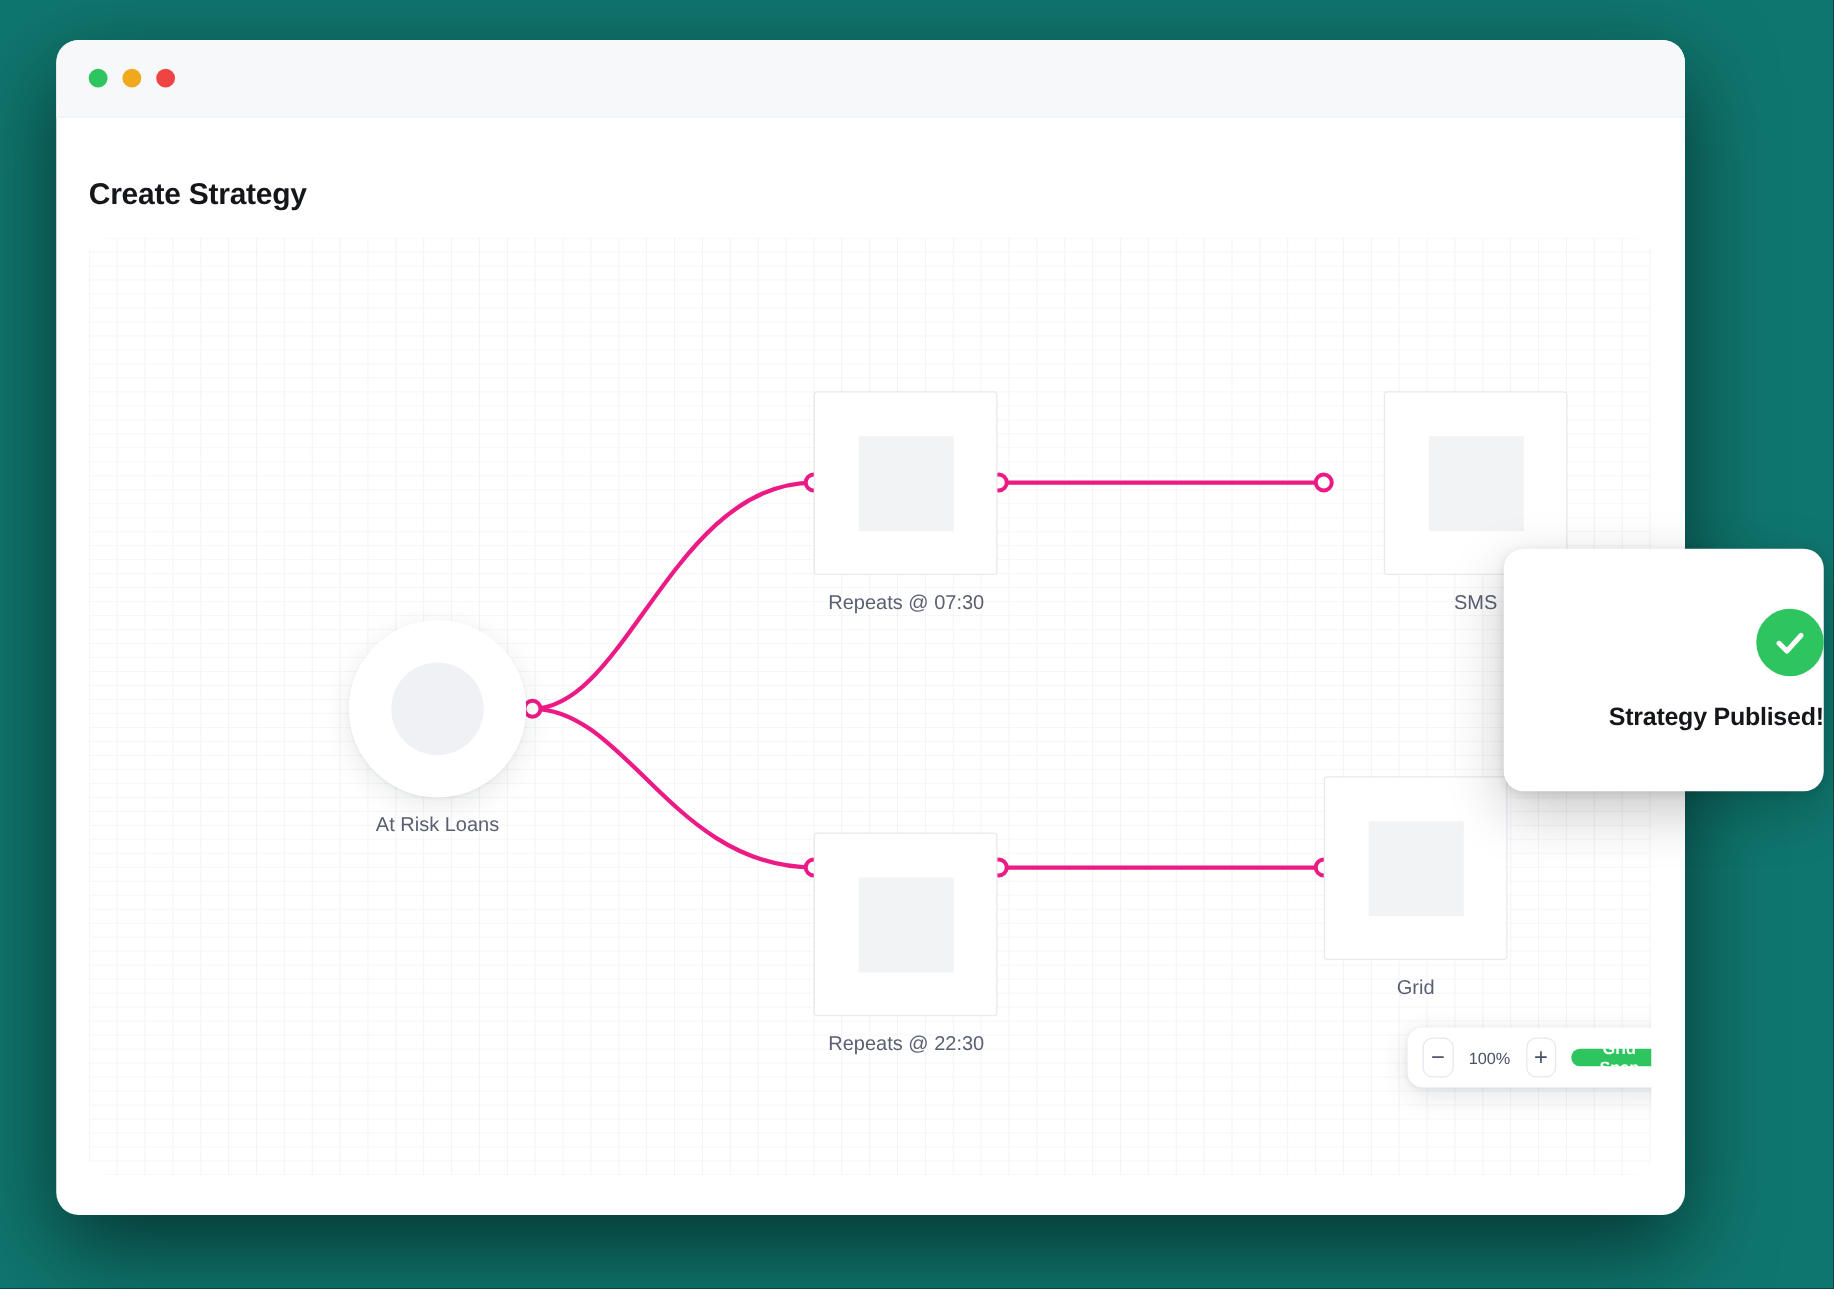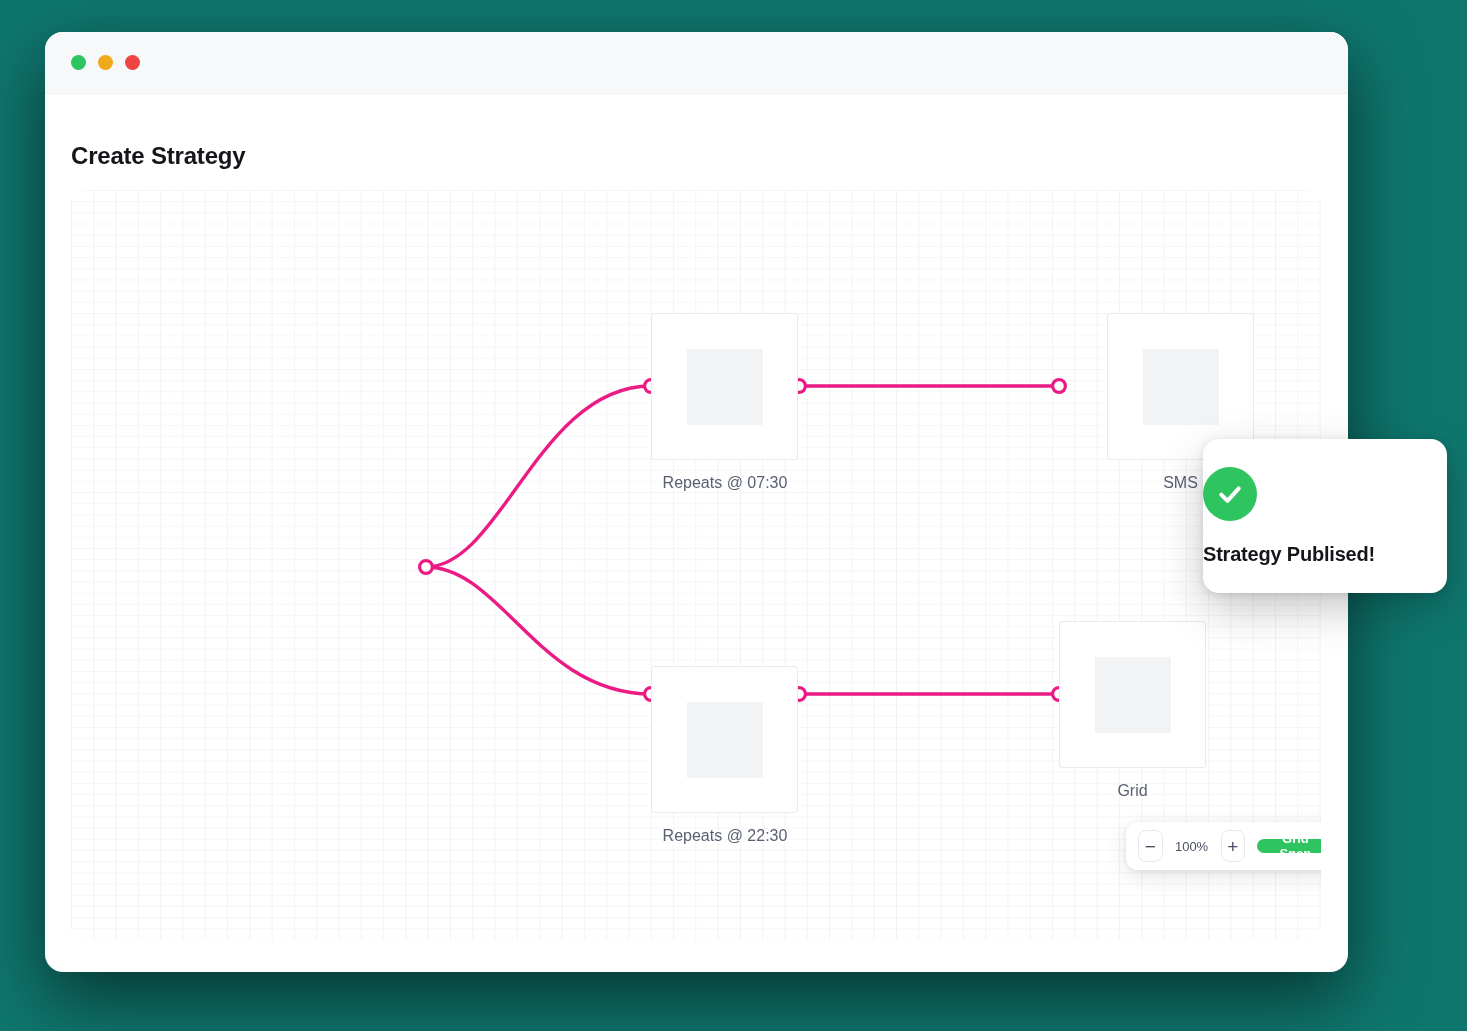--- a/index.html
+++ b/index.html
@@ -201,29 +201,30 @@
     display: flex;
     align-items: center;
   }
 
   
   #toast {
     position: absolute;
     left: 1203px;
     top: 439px;
     width: 244px;
-    height: 154px;
+    height: 194px;
     background: #ffffff;
     border-radius: 16px;
     box-shadow: 0 16px 44px rgba(0,0,0,0.22), 0 2px 8px rgba(0,0,0,0.10);
     display: flex;
     flex-direction: column;
-    align-items: flex-start;
+    align-items: flex-end;
     justify-content: center;
     gap: 22px;
+    padding-left: 12px;
   }
   #toast-check {
     width: 54px;
     height: 54px;
     border-radius: 50%;
     background: #2ec45f;
     display: flex;
     align-items: center;
     justify-content: center;
   }
@@ -265,20 +266,26 @@
           <circle cx="355" cy="377" r="6.4"></circle>
           <circle cx="580" cy="196" r="6.4"></circle>
           <circle cx="728" cy="196" r="6.4"></circle>
           <circle cx="988" cy="196" r="6.4"></circle>
           <circle cx="580" cy="504" r="6.4"></circle>
           <circle cx="728" cy="504" r="6.4"></circle>
           <circle cx="988" cy="504" r="6.4"></circle>
         </g>
       </svg>
 
+      <div class="node" style="left:208px; top:306px;">
+        <div class="node-circle">
+          <div class="inner"></div>
+        </div>
+        <div class="node-label">At Risk Loans</div>
+      </div>
 
       <div class="node" style="left:580px; top:123px;">
         <div class="node-card">
           <div class="inner"></div>
         </div>
         <div class="node-label wide">Repeats  @ 07:30</div>
       </div>
 
       <div class="node" style="left:988px; top:123px;margin-left:48px;">
         <div class="node-card">

